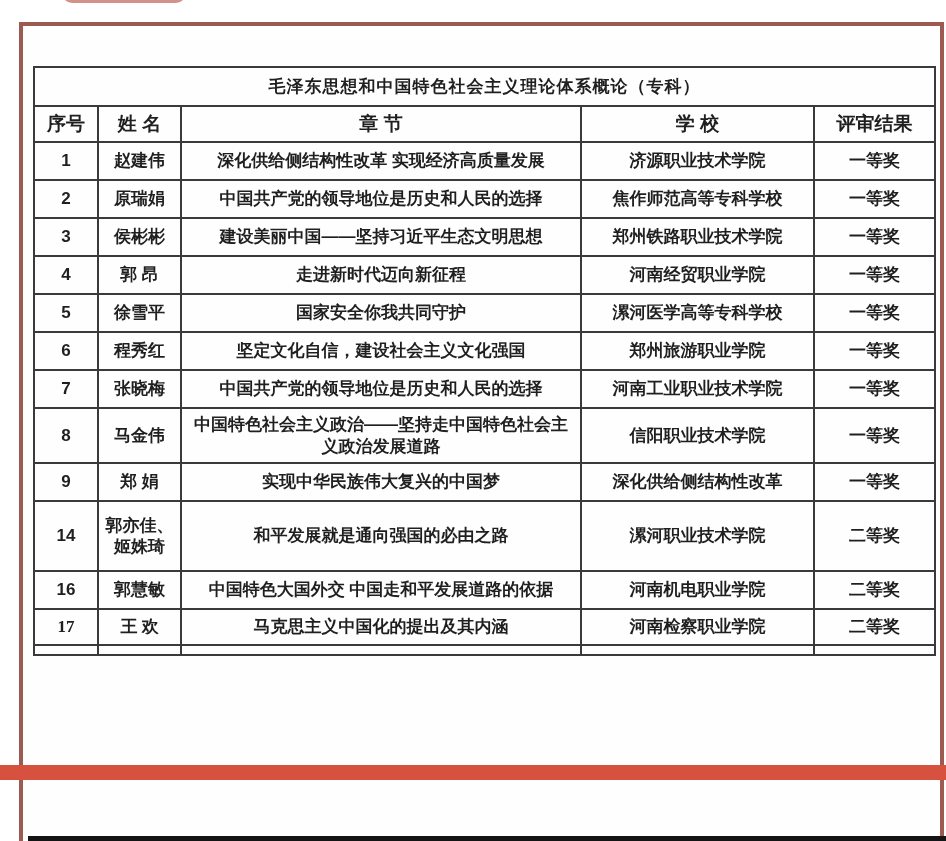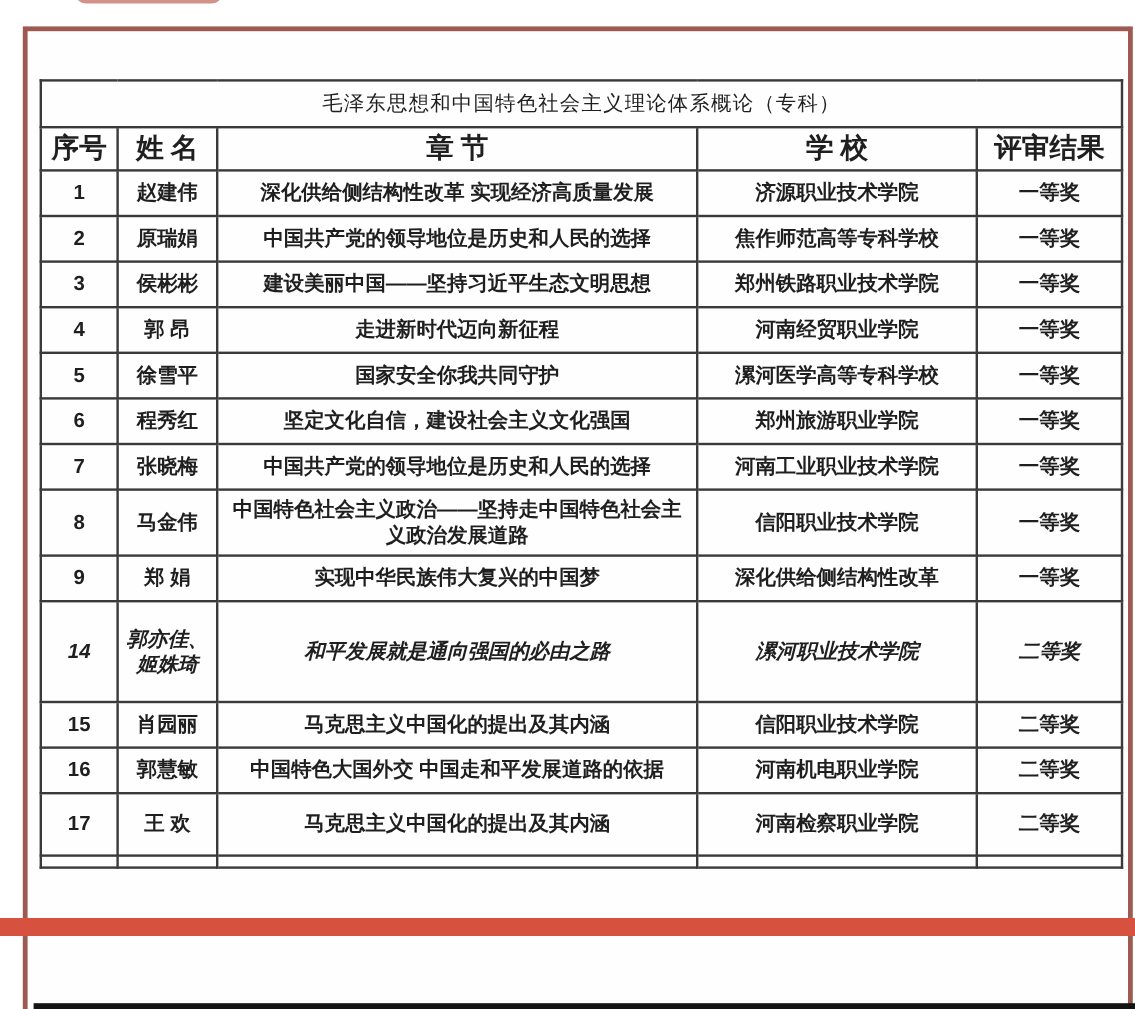--- a/index.html
+++ b/index.html
@@ -30,28 +30,28 @@
   .results-table td,.results-table th{
     border:2px solid #3a3a3a;
     text-align:center;vertical-align:middle;
     padding:2px 6px;box-sizing:border-box;
     font-weight:600;
     line-height:1.25;
     overflow:hidden;
   }
   .r-title td{
     height:39px;border-bottom-width:2px;
-    font-size:23px;font-weight:400;letter-spacing:1px;
+    font-size:23px;font-weight:700;letter-spacing:1px;
   }
-  .r-head th{height:36px;font-size:23px;font-weight:700;font-family:Liberation Serif, serif;}
+  .r-head th{height:36px;font-size:19px;font-weight:700;}
   .results-table td{font-size:17px;}
   .r-body{height:38px;}
   .r8{height:55px;}
-  .r14{height:84px;font-style:italic;}
-  .r17{height:52px;}
+  .r14{height:70px;}
+  .r17{height:36px;font-family:Liberation Serif, serif;}
   .r18{height:10px;}
   .c-chap{padding:2px 4px;}
   
   .redaction-bar{
     position:absolute;left:0;top:765px;width:946px;height:15px;
     background:#d6523e;z-index:5;
   }
   
   .bottom-band{
     position:absolute;left:28px;top:836px;width:918px;height:5px;
@@ -147,27 +147,20 @@
     <td class="c-result">一等奖</td>
   </tr>
   <tr class="r-body r14">
     <td class="c-no">14</td>
     <td class="c-name">郭亦佳、姬姝琦</td>
     <td class="c-chap">和平发展就是通向强国的必由之路</td>
     <td class="c-school">漯河职业技术学院</td>
     <td class="c-result">二等奖</td>
   </tr>
   <tr class="r-body">
-    <td class="c-no">15</td>
-    <td class="c-name">肖园丽</td>
-    <td class="c-chap">马克思主义中国化的提出及其内涵</td>
-    <td class="c-school">信阳职业技术学院</td>
-    <td class="c-result">二等奖</td>
-  </tr>
-  <tr class="r-body">
     <td class="c-no">16</td>
     <td class="c-name">郭慧敏</td>
     <td class="c-chap">中国特色大国外交 中国走和平发展道路的依据</td>
     <td class="c-school">河南机电职业学院</td>
     <td class="c-result">二等奖</td>
   </tr>
   <tr class="r-body r17">
     <td class="c-no">17</td>
     <td class="c-name">王 欢</td>
     <td class="c-chap">马克思主义中国化的提出及其内涵</td>

